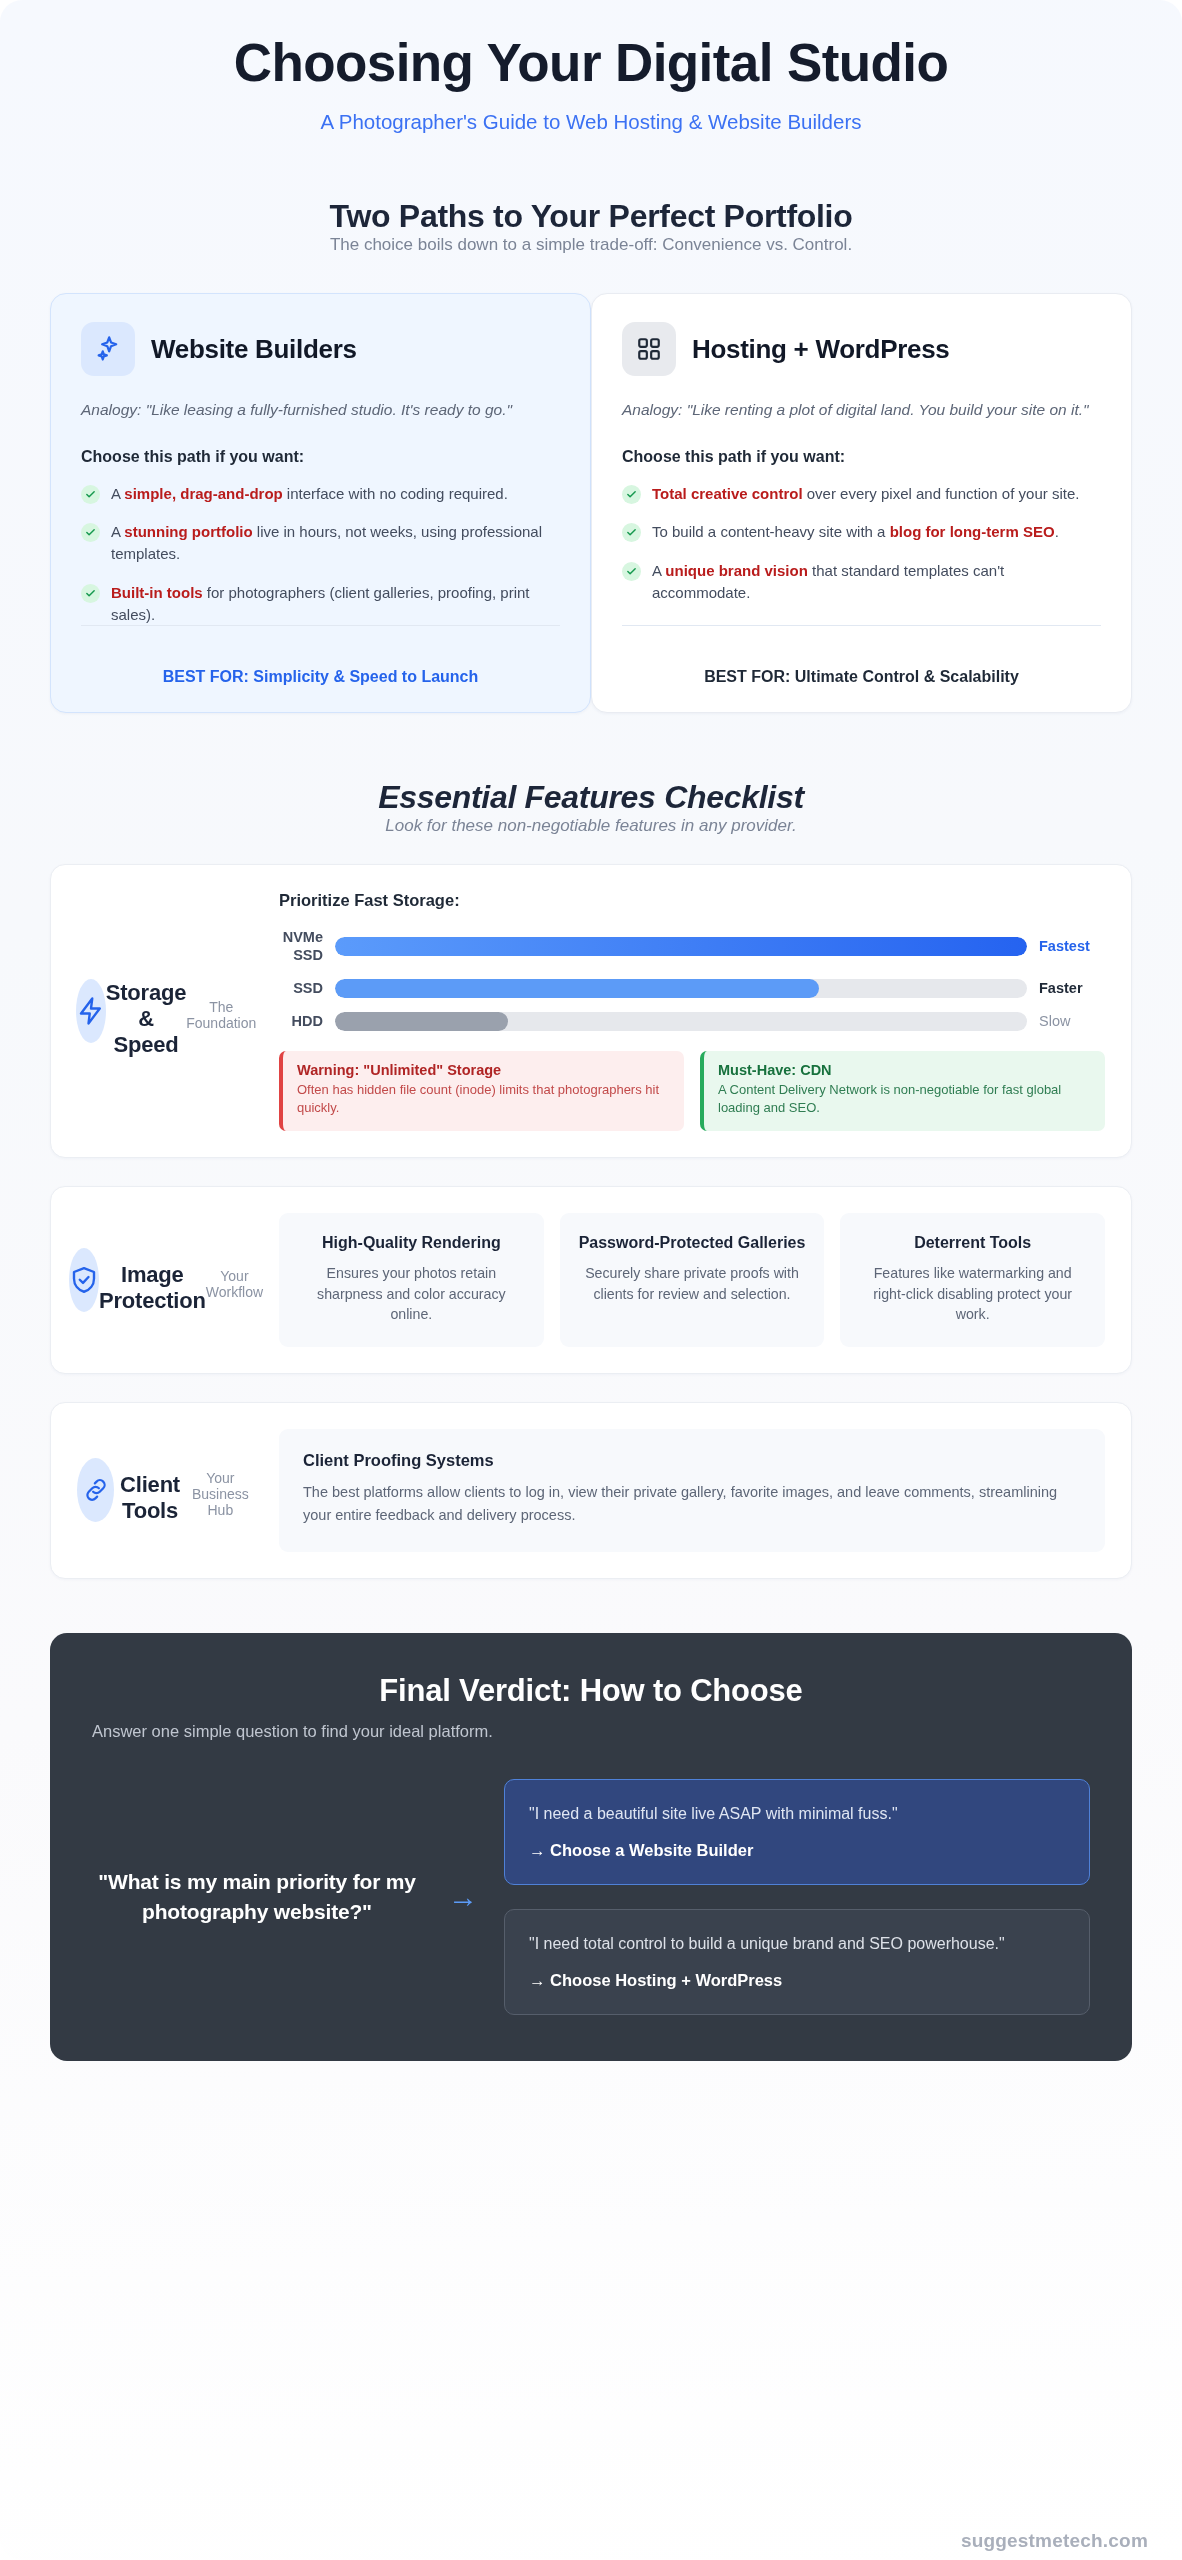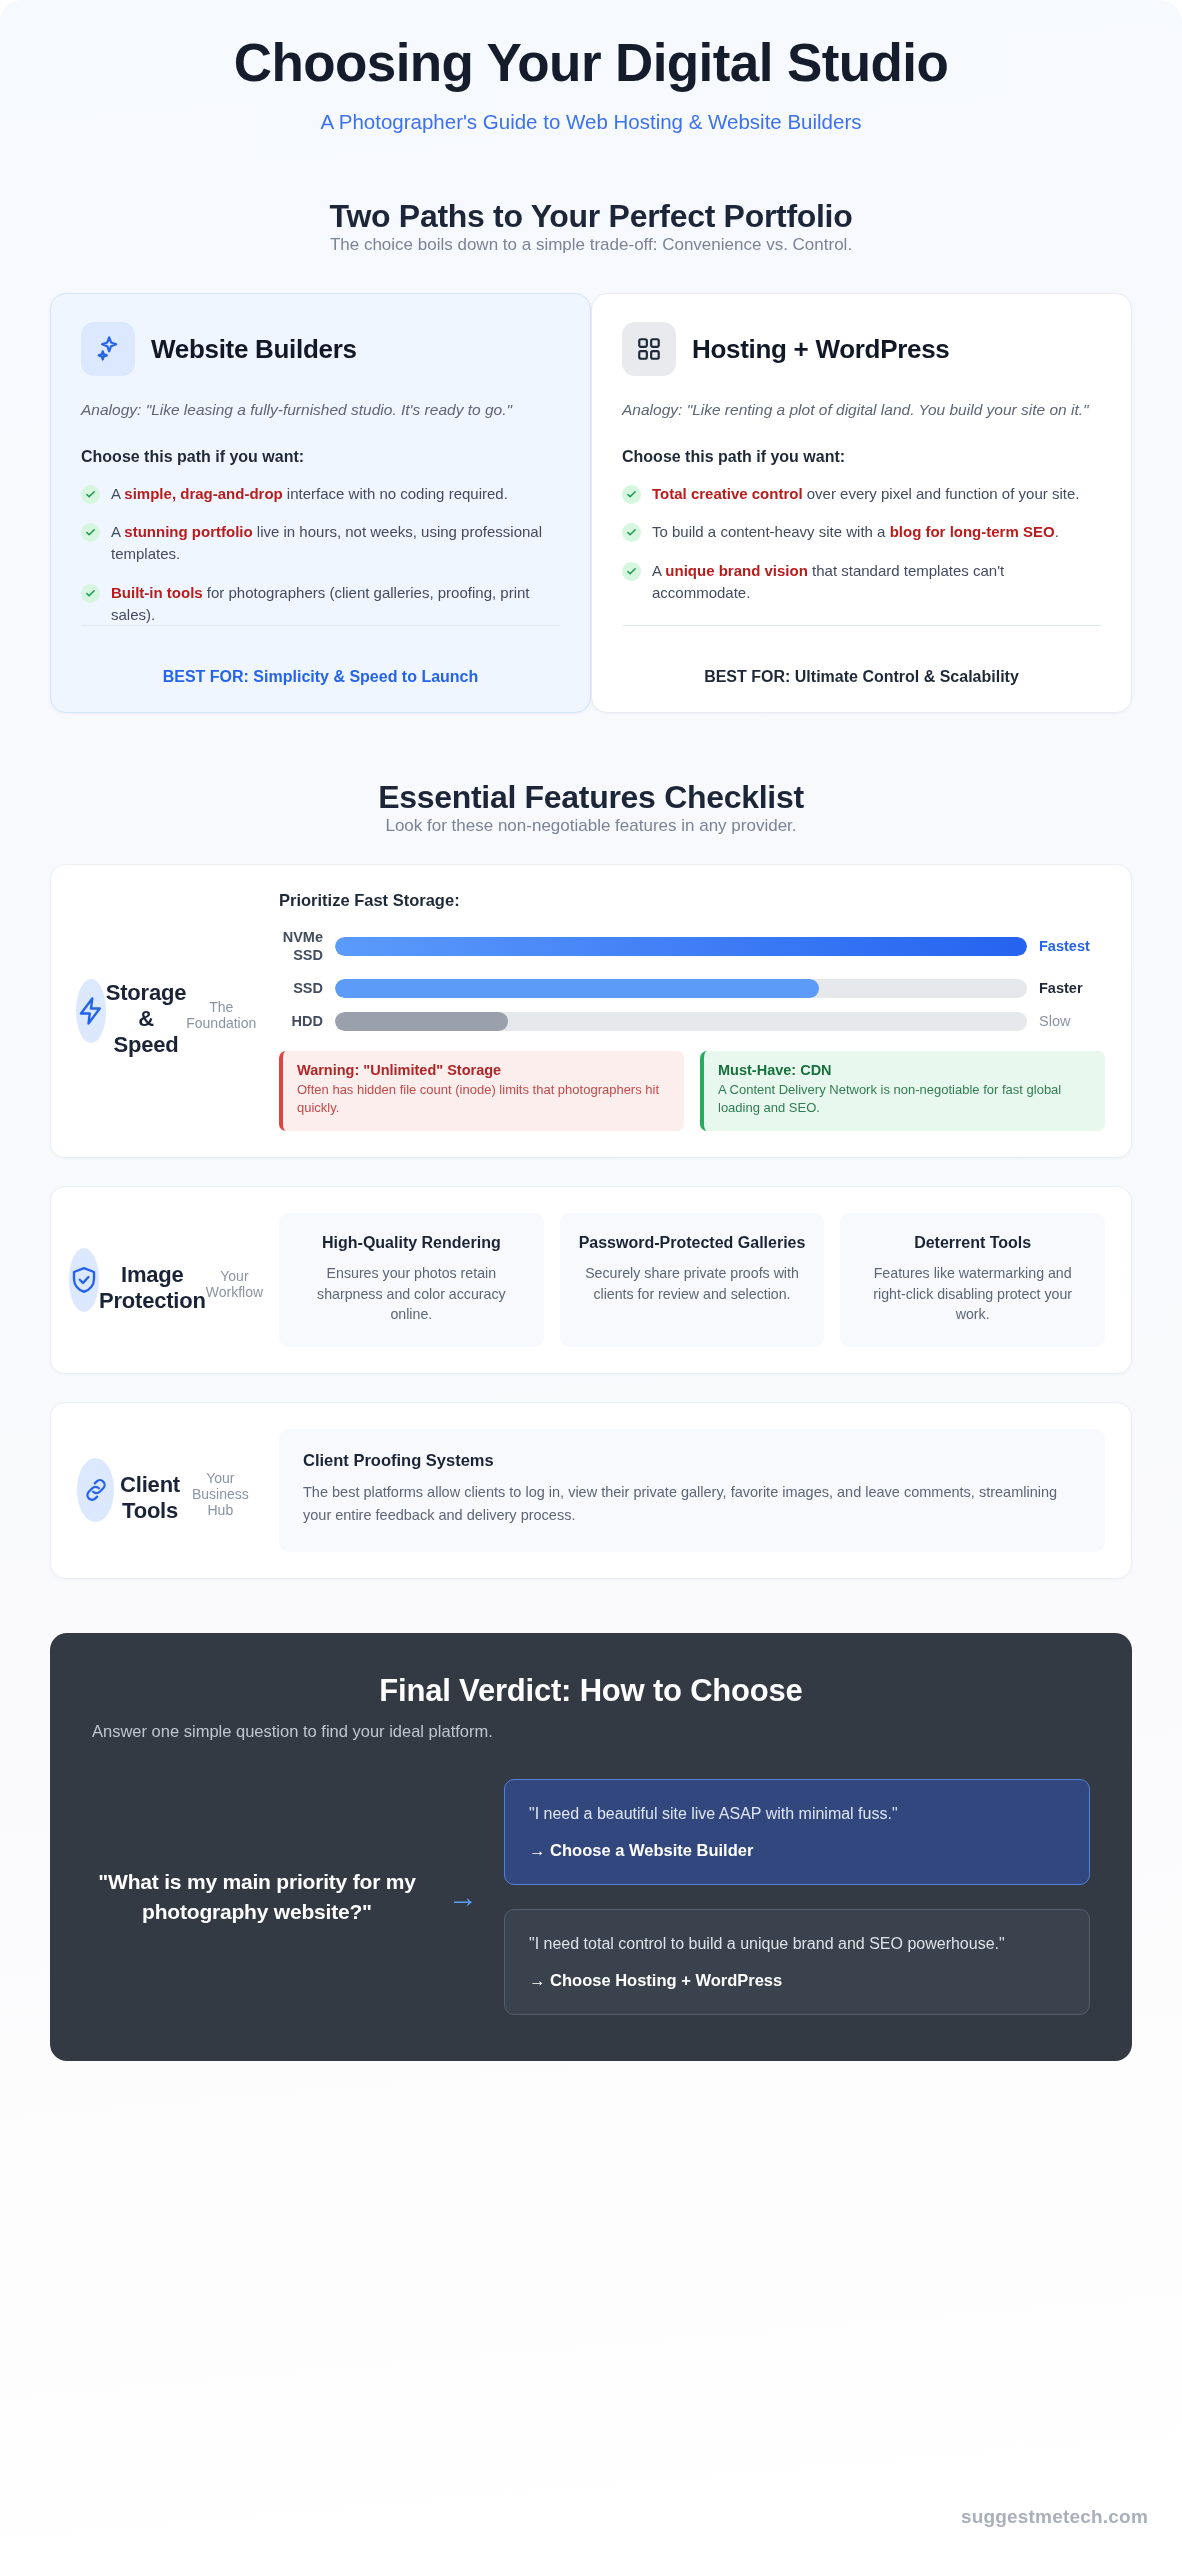--- a/index.html
+++ b/index.html
@@ -129,21 +129,21 @@
   .best-for {
     margin-top: 20px;
     text-align: center;
     font-size: 16px;
     font-weight: bold;
   }
   .best-for.accent { color: #2563eb; }
   .best-for.dark { color: #1f2937; }
 
   
-  .features-head { margin-top: 66px; }
+  .features-head { margin-top: 66px; font-style: italic; }
 
   .feature-card {
     margin-top: 28px;
     background: #ffffff;
     border: 1px solid #ebeef3;
     border-radius: 15px;
     box-shadow: 0 1px 3px rgba(30,60,120,0.04);
     display: flex;
     padding: 26px 26px;
     gap: 8px;
@@ -343,21 +343,21 @@
     margin-top: 15px;
     font-size: 16.5px;
     font-weight: bold;
     color: #ffffff;
   }
 
   
   .watermark {
     position: absolute;
     right: 34px;
-    bottom: 32px;
+    bottom: 8px;
     font-size: 19px;
     font-weight: bold;
     color: #a9afbb;
     letter-spacing: 0.2px;
   }
 </style>
 </head>
 <body>
 
 <div class="page">

